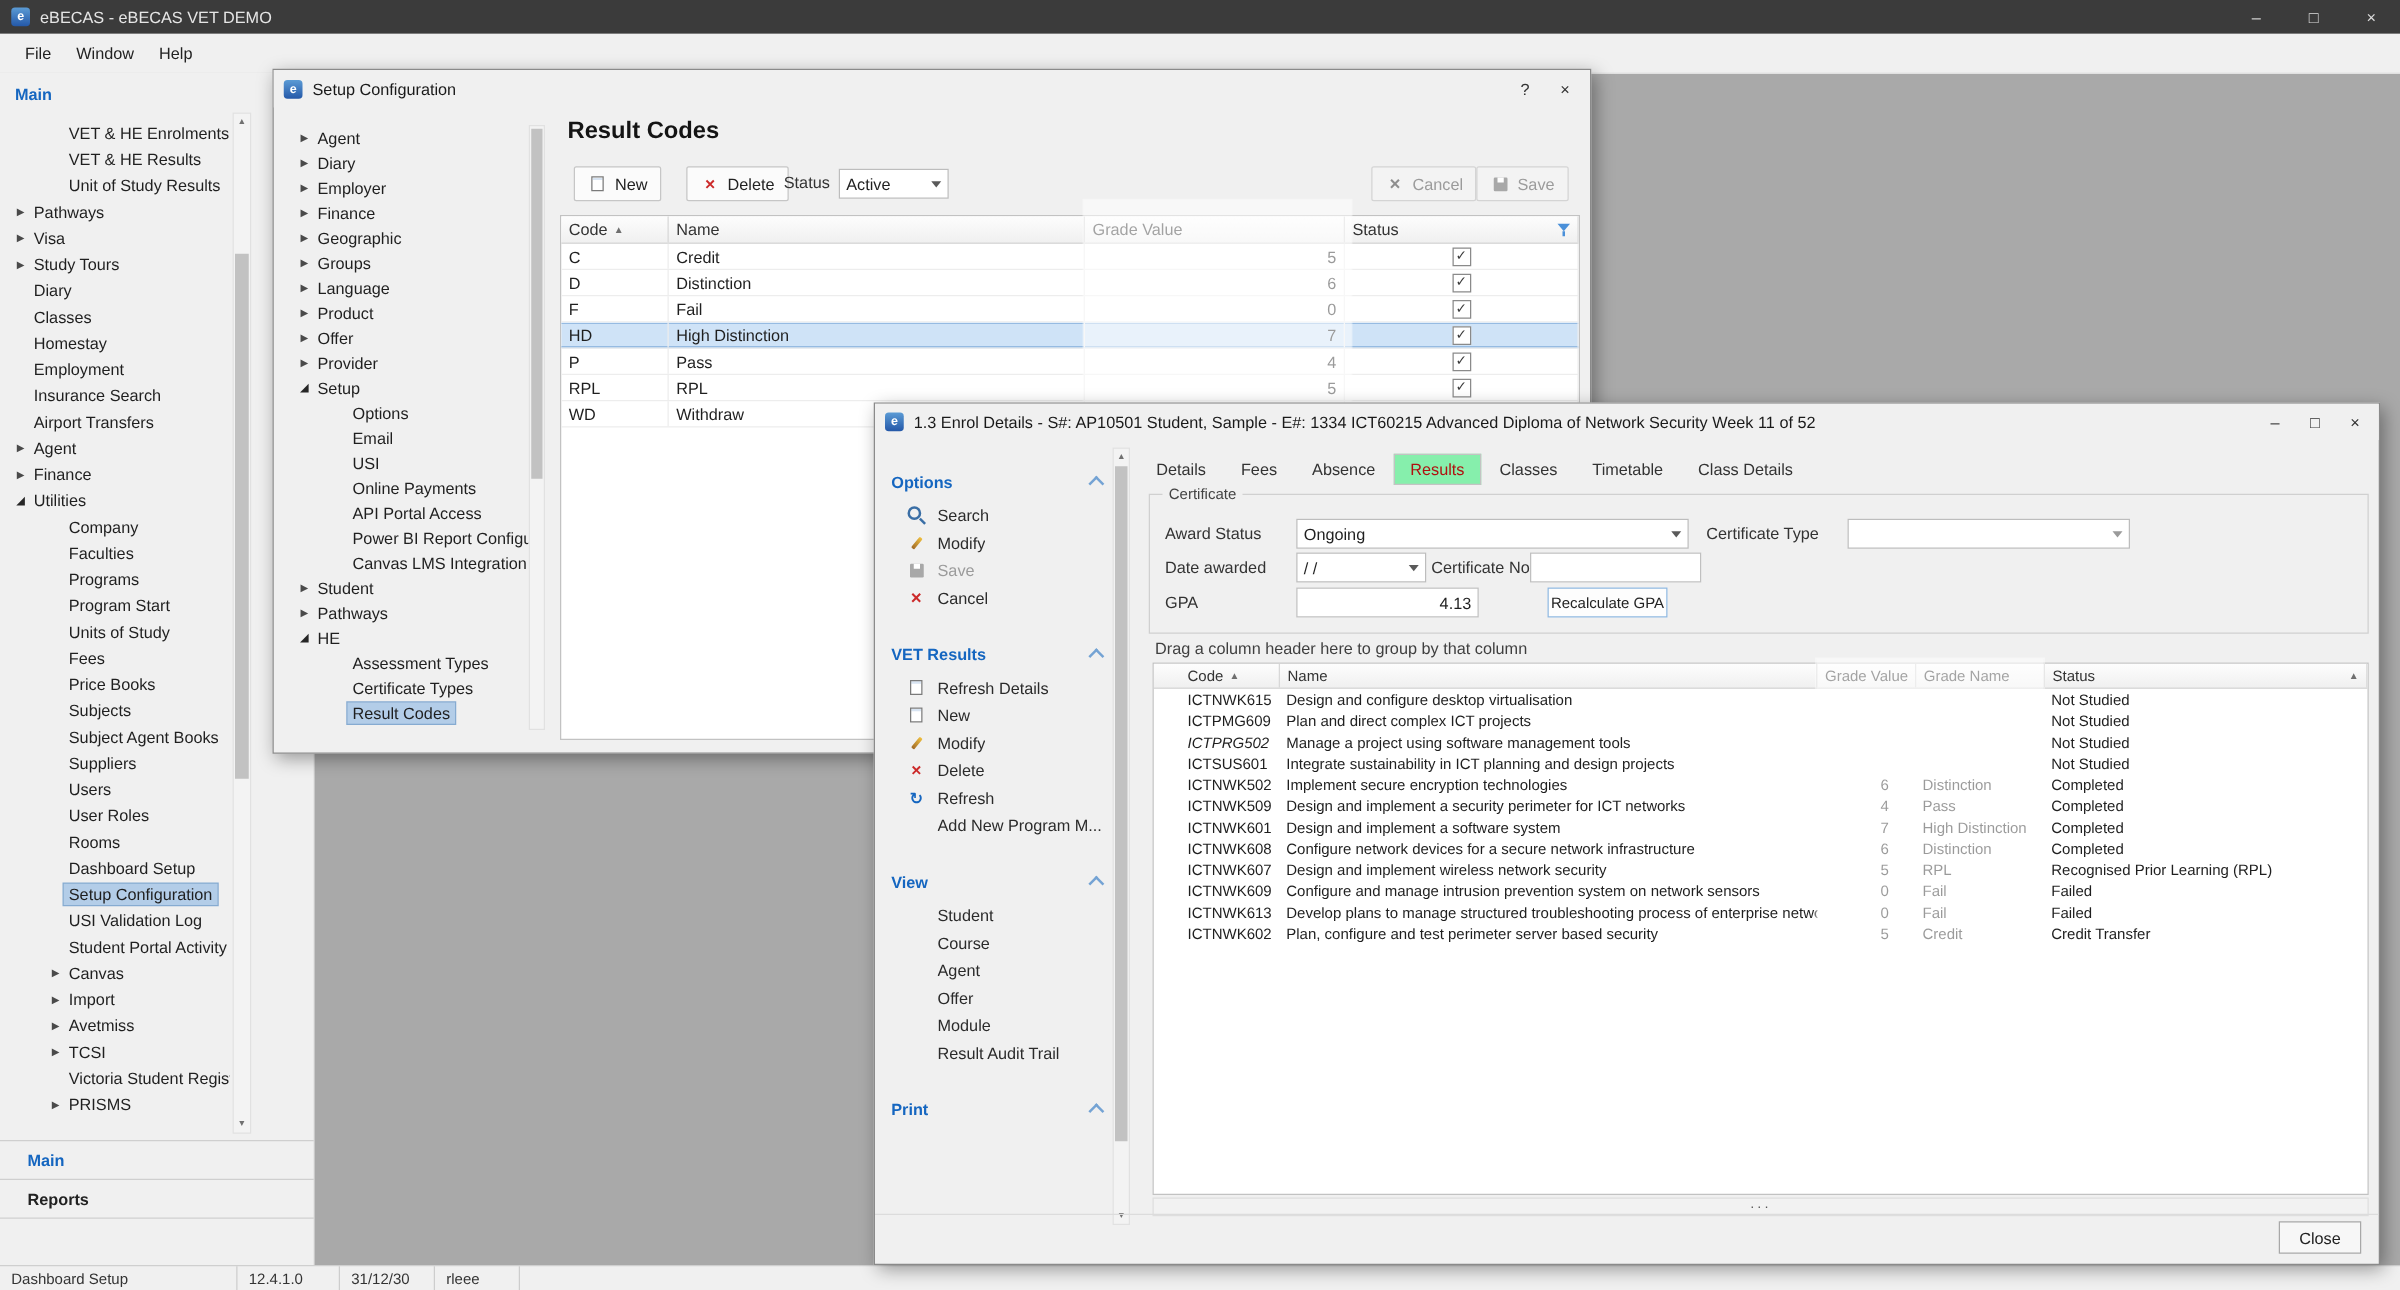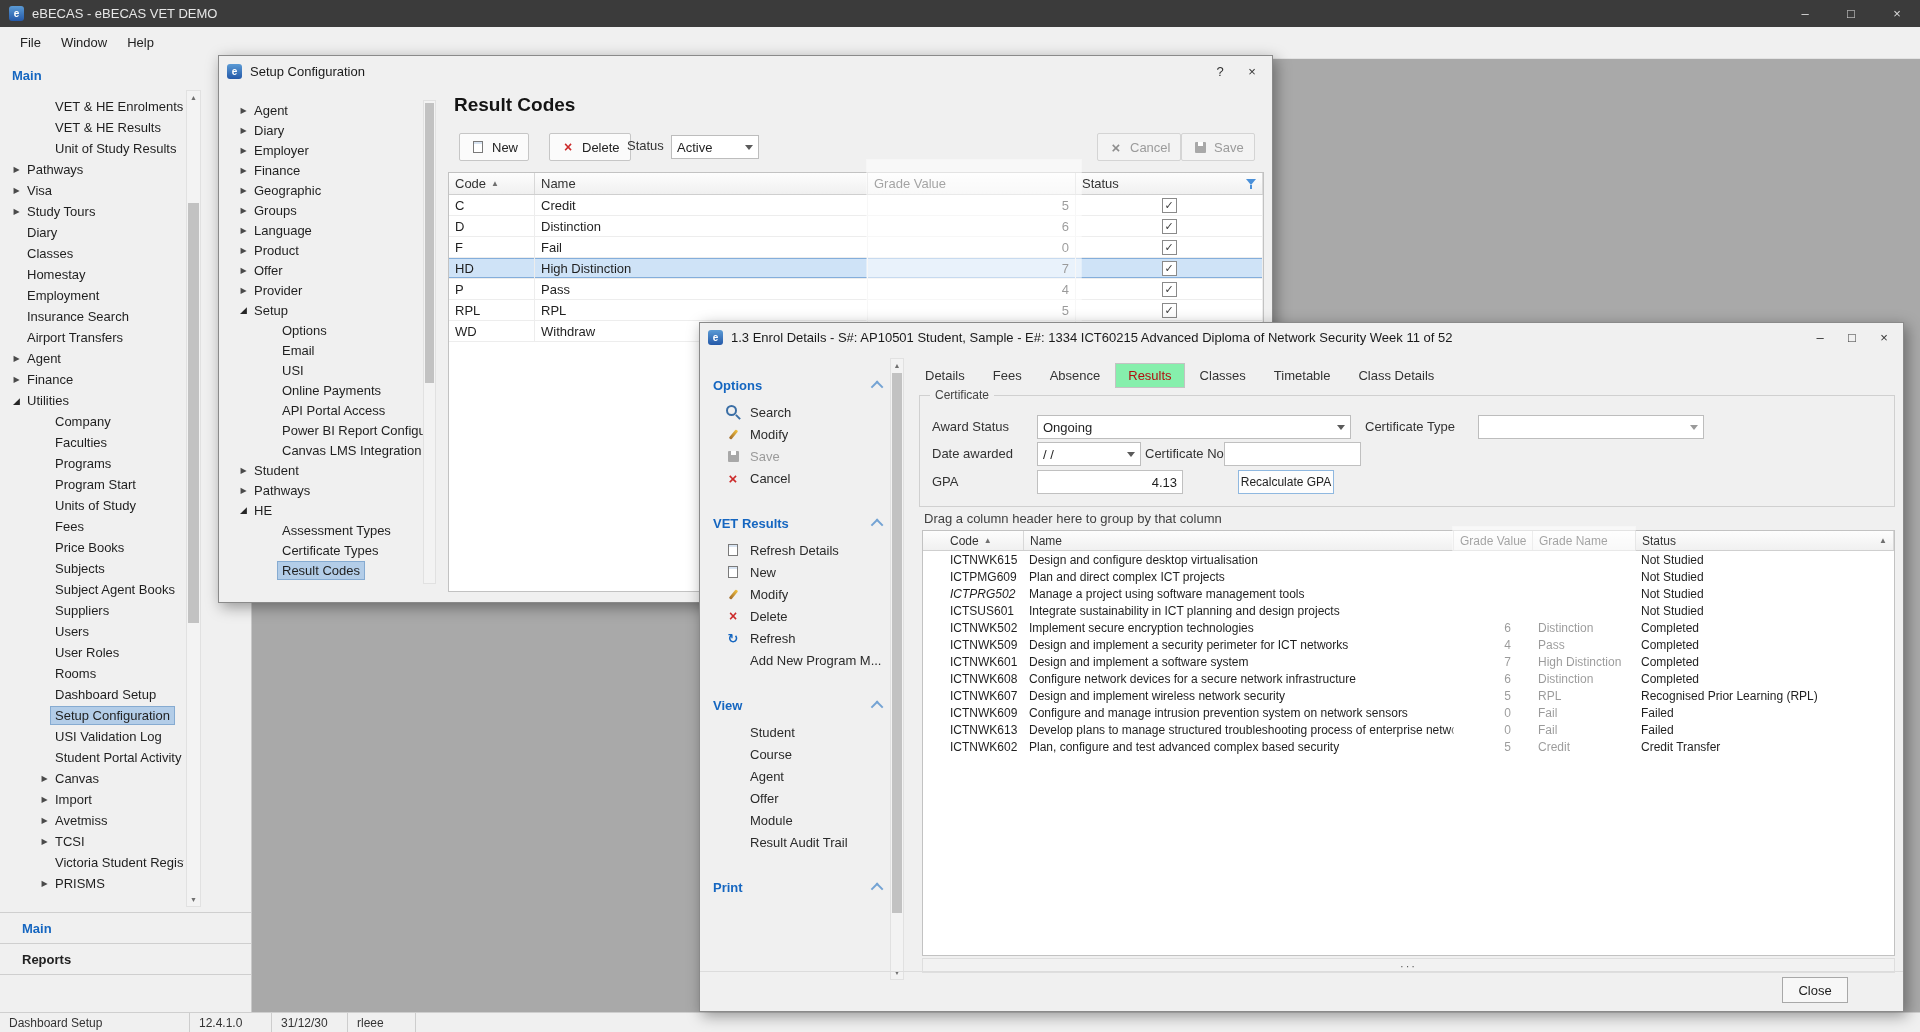--- a/index.html
+++ b/index.html
@@ -893,29 +893,29 @@
         <div class="grow">
           <div class="gc code-col" style="width:101px;">ICTNWK613</div>
           <div class="gc" style="width:430px;">Develop plans to manage structured troubleshooting process of enterprise networks</div>
           <div class="gc num" style="width:79px;padding-right:22px;">0</div>
           <div class="gc" style="width:103px;">Fail</div>
           <div class="gc" style="width:258px;">Failed</div>
         </div>
 
         <div class="grow">
           <div class="gc code-col" style="width:101px;">ICTNWK602</div>
-          <div class="gc" style="width:430px;">Plan, configure and test advanced complex based security</div>
+          <div class="gc" style="width:430px;">Plan, configure and test perimeter server based security</div>
           <div class="gc num" style="width:79px;padding-right:22px;">5</div>
           <div class="gc" style="width:103px;">Credit</div>
           <div class="gc" style="width:258px;">Credit Transfer</div>
         </div>
       </div>
   </div>
 
   <div class="hl" style="left:753px;top:204px;width:182px;height:240px;"></div>
 
   <div class="hscroll" style="left:222px;top:635px;width:971px;height:13px;">···</div>
 
   <div class="abs" style="left:0;top:648px;width:1203px;height:1px;background:#dcdcdc;"></div>
-  <div class="btn plain abs" style="left:1082px;top:654px;width:64px;height:24px;font-size:13px;">
+  <div class="btn plain abs" style="left:1123px;top:654px;width:64px;height:24px;font-size:13px;">
     <span>Close</span>
   </div>
 </div>
 
 </body></html>

